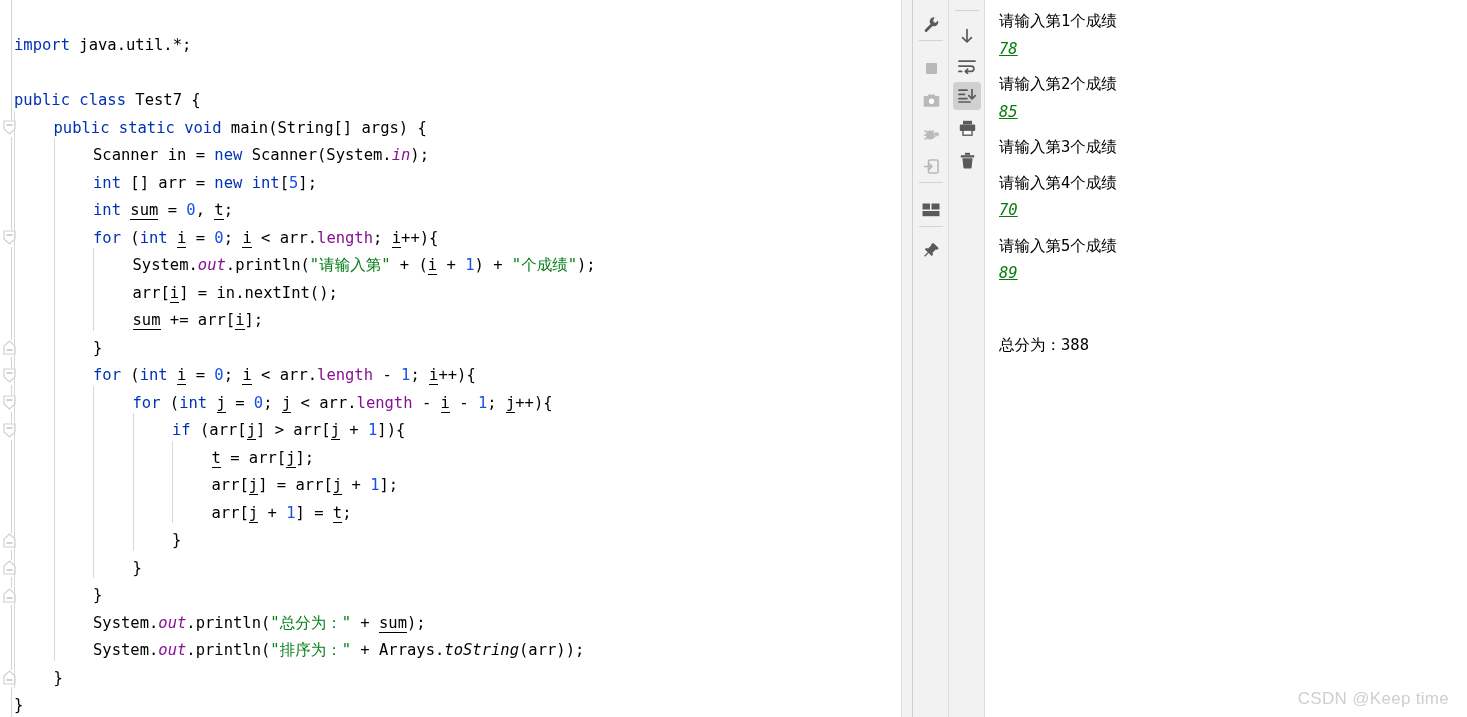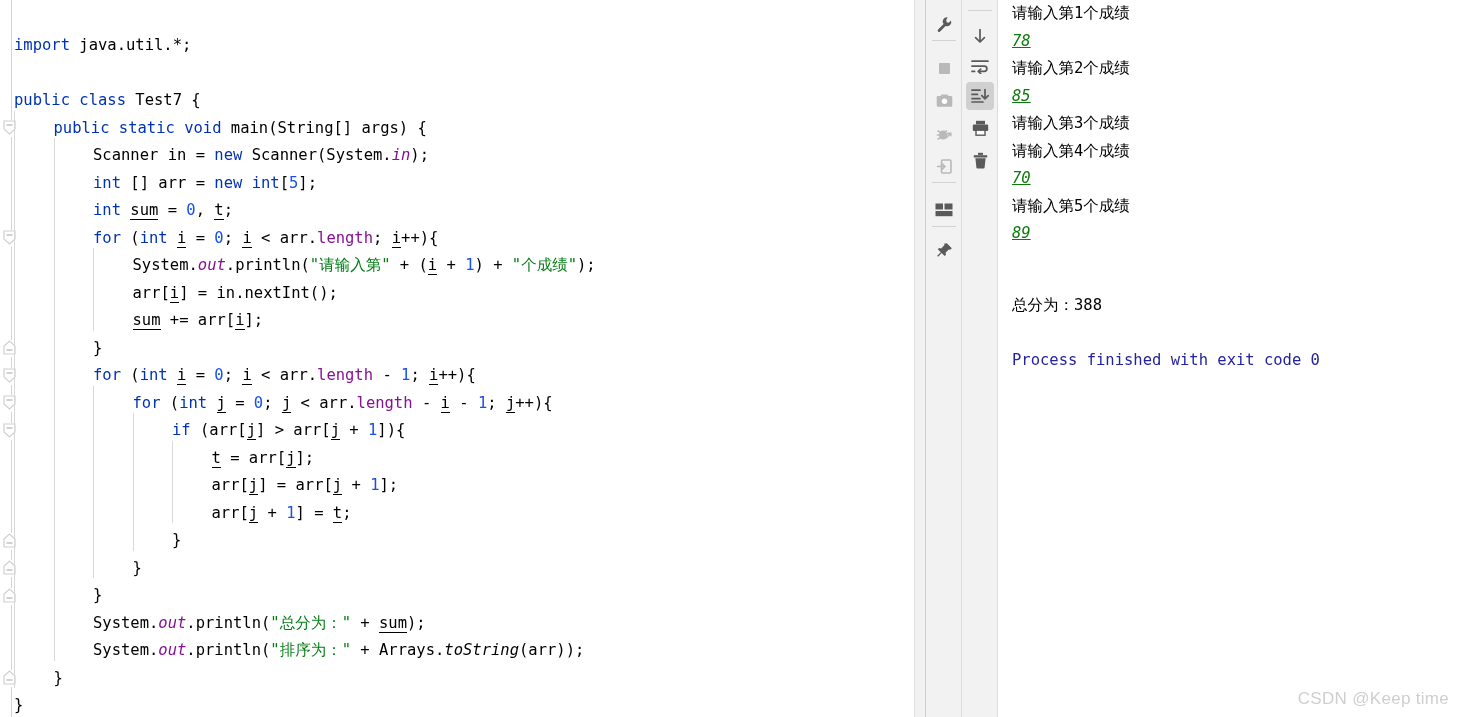--- a/index.html
+++ b/index.html
@@ -25,21 +25,20 @@
   }
 
   
   .editor-pane {
     position: relative;
     width: 901px;
     height: 717px;
     background: #ffffff;
     flex: 0 0 901px;
     overflow: hidden;
-    padding-left: 13px;
   }
 
   .gutter {
     position: absolute;
     left: 0; top: 0;
     width: 22px;
     height: 717px;
     background: #ffffff;
   }
   .gutter-line {
@@ -171,21 +170,21 @@
     right: 0;
     bottom: 0;
   }
   .out-line {
     height: 27.5px;
     line-height: 27.5px;
     white-space: pre;
     font-family: "DejaVu Sans Mono", "Liberation Mono", monospace;
     font-size: 15.5px;
   }
-  .out-line.prompt { color: #000000; }
+  .out-line.prompt { color: #000000; margin-top: 8px; }
   .out-line.input  { color: #0b7a0b; font-style: italic; text-decoration: underline; }
   .out-line.result { color: #000000; margin-top: 44px; }
   .out-line.system { color: #2323a0; }
   .out-line.blank  { color: transparent; }
 
   
   .watermark {
     position: absolute;
     right: 18px;
     bottom: 8px;
@@ -374,19 +373,18 @@
           <div class="out-line input">78</div>
           <div class="out-line prompt">请输入第2个成绩</div>
           <div class="out-line input">85</div>
           <div class="out-line prompt">请输入第3个成绩</div>
           <div class="out-line prompt">请输入第4个成绩</div>
           <div class="out-line input">70</div>
           <div class="out-line prompt">请输入第5个成绩</div>
           <div class="out-line input">89</div>
           <div class="out-line result">总分为：388</div>
           <div class="out-line blank"> </div>
-          <div class="out-line system">Process finished with exit code 0</div>
         </div>
     </div>
   </div>
 
   <div class="watermark">CSDN @Keep time</div>
 </div>
 
 </body></html>

